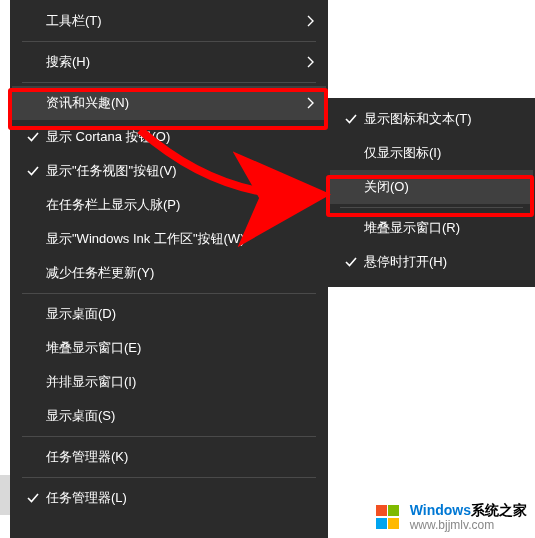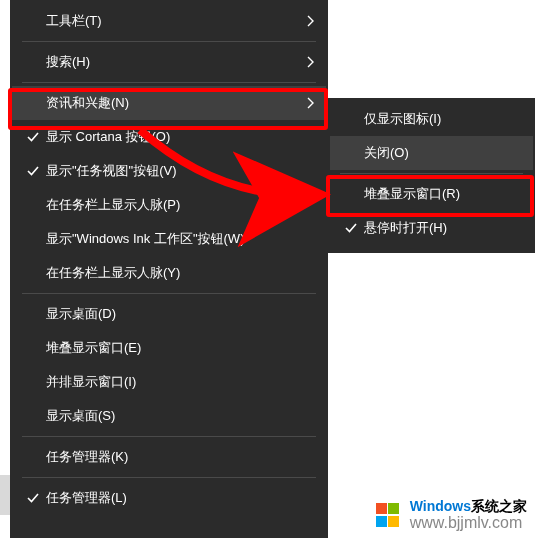--- a/index.html
+++ b/index.html
@@ -94,21 +94,21 @@
       flex-wrap: wrap;
     }
     .wm-logo span {
       width: 11px;
       height: 11px;
       margin: 0.5px;
     }
     .wm-text { display: flex; flex-direction: column; line-height: 1.1; }
     .wm-line1 { font-size: 14px; font-weight: bold; }
     .wm-line1 b { color: #0078d4; font-weight: bold; }
-    .wm-line2 { font-size: 16px; color: #888; }
+    .wm-line2 { font-size: 12px; color: #888; }
     .gray-strip {
       position: absolute;
       left: 0;
       top: 475px;
       width: 10px;
       height: 40px;
       background: #d9d9d9;
     }
   </style>
 </head>
@@ -169,21 +169,21 @@
       <span class="label">在任务栏上显示人脉(P)</span>
       <span class="arrow-col"></span>
     </div>
     <div class="menu-item">
       <span class="check-col"></span>
       <span class="label">显示"Windows Ink 工作区"按钮(W)</span>
       <span class="arrow-col"></span>
     </div>
     <div class="menu-item">
       <span class="check-col"></span>
-      <span class="label">在任务栏上显示人脉(Y)</span>
+      <span class="label">减少任务栏更新(Y)</span>
       <span class="arrow-col"></span>
     </div>
     <div class="sep"></div>
     <div class="menu-item">
       <span class="check-col"></span>
       <span class="label">显示桌面(D)</span>
       <span class="arrow-col"></span>
     </div>
     <div class="menu-item">
       <span class="check-col"></span>
@@ -212,20 +212,29 @@
         <svg width="12" height="12" viewBox="0 0 12 12">
           <path d="M1 6 L4.5 9.5 L11 2" stroke="#fff" stroke-width="1.6" fill="none"></path>
         </svg>
       </span>
       <span class="label">任务管理器(L)</span>
       <span class="arrow-col"></span>
     </div>
   </div>
 
 <div class="menu menu-secondary" id="secondary-menu">
+    <div class="menu-item">
+      <span class="check-col">
+        <svg width="12" height="12" viewBox="0 0 12 12">
+          <path d="M1 6 L4.5 9.5 L11 2" stroke="#fff" stroke-width="1.6" fill="none"></path>
+        </svg>
+      </span>
+      <span class="label">显示图标和文本(T)</span>
+      <span class="arrow-col"></span>
+    </div>
     <div class="menu-item">
       <span class="check-col"></span>
       <span class="label">仅显示图标(I)</span>
       <span class="arrow-col"></span>
     </div>
     <div class="menu-item hover">
       <span class="check-col"></span>
       <span class="label">关闭(O)</span>
       <span class="arrow-col"></span>
     </div>

